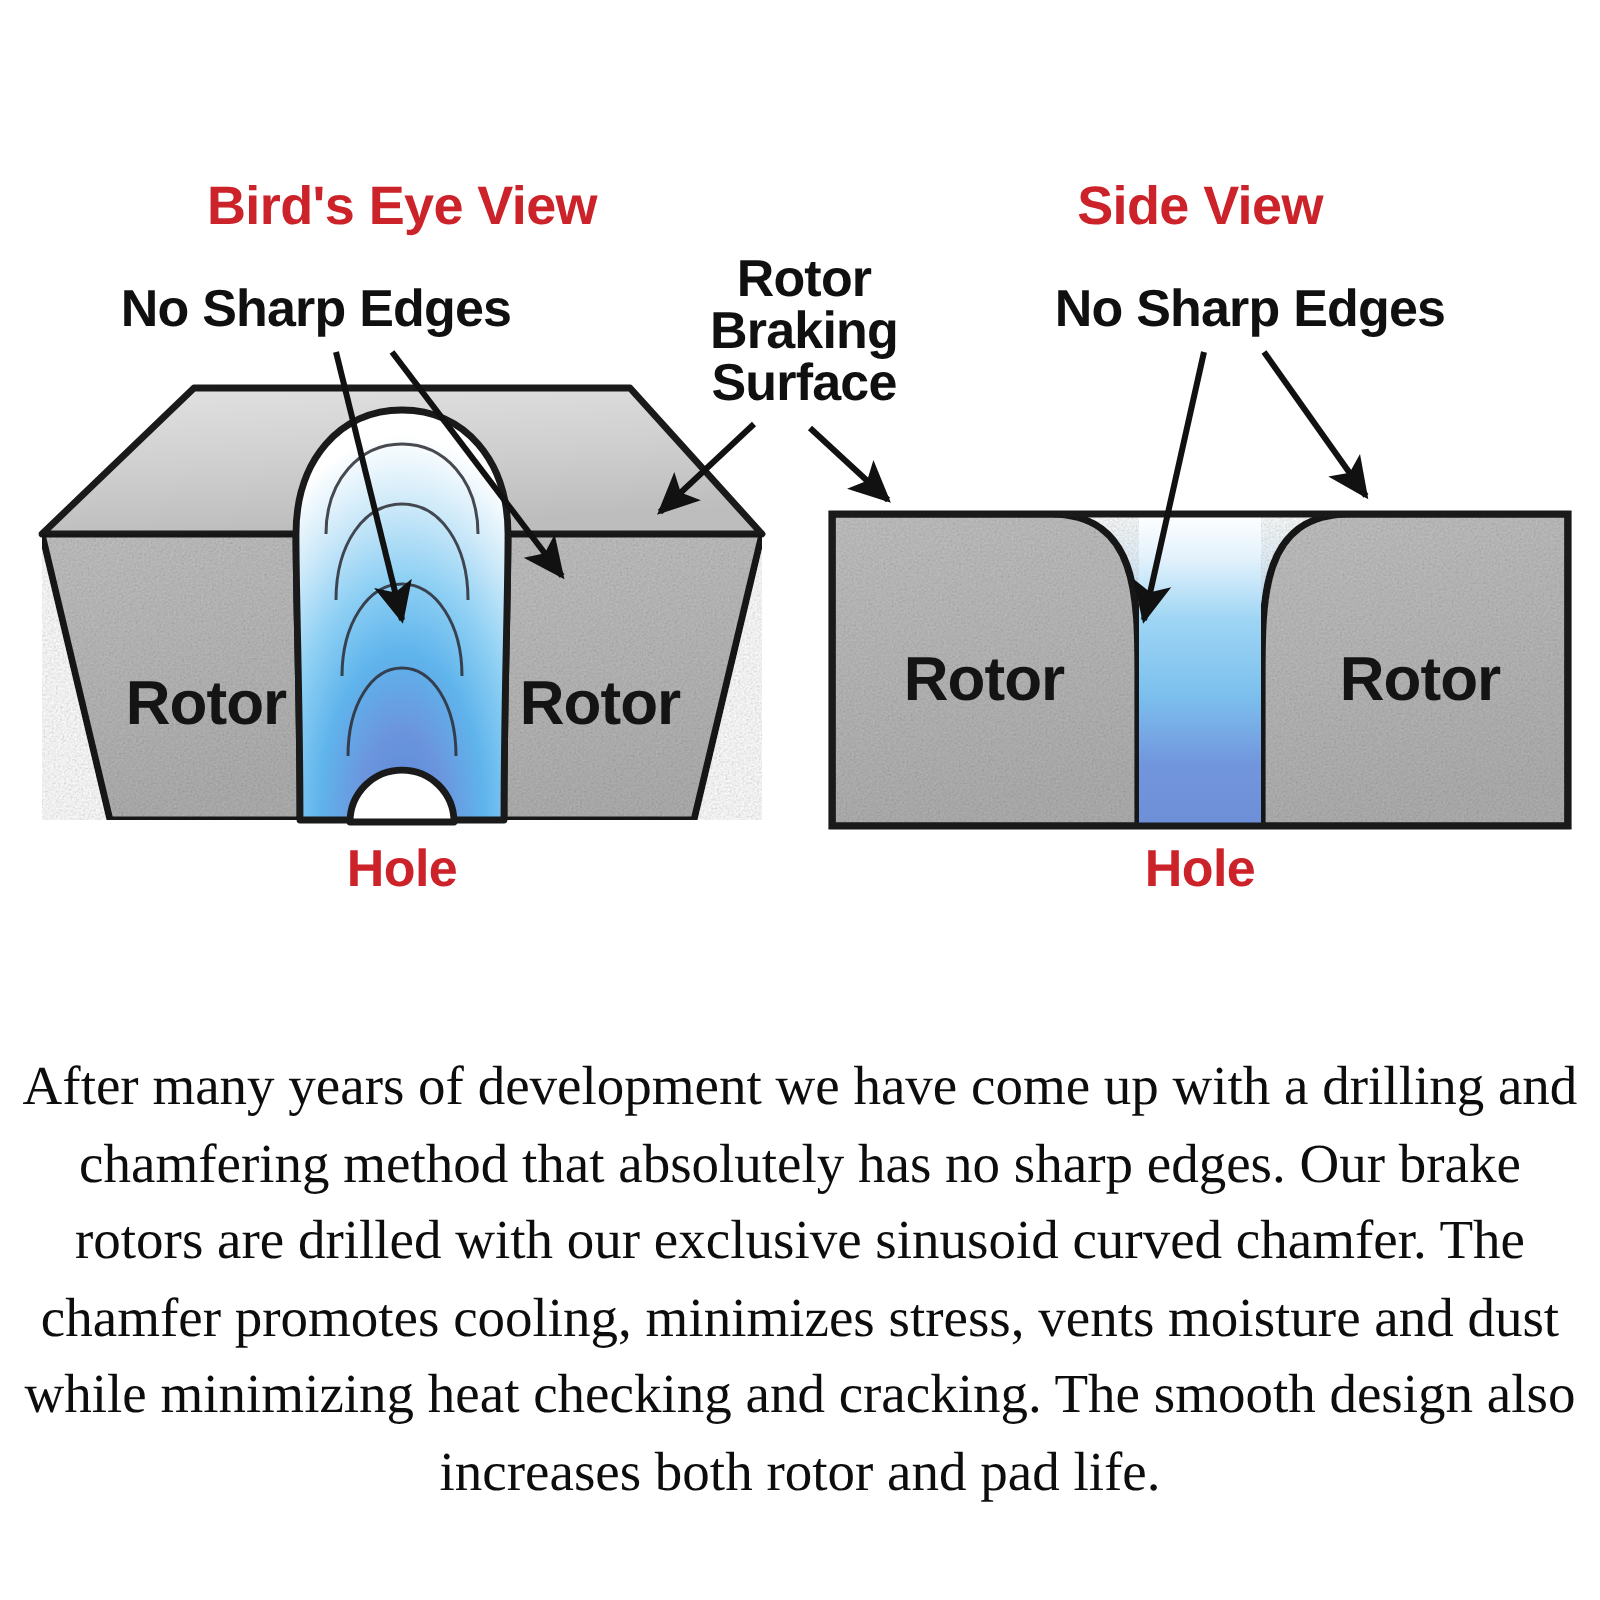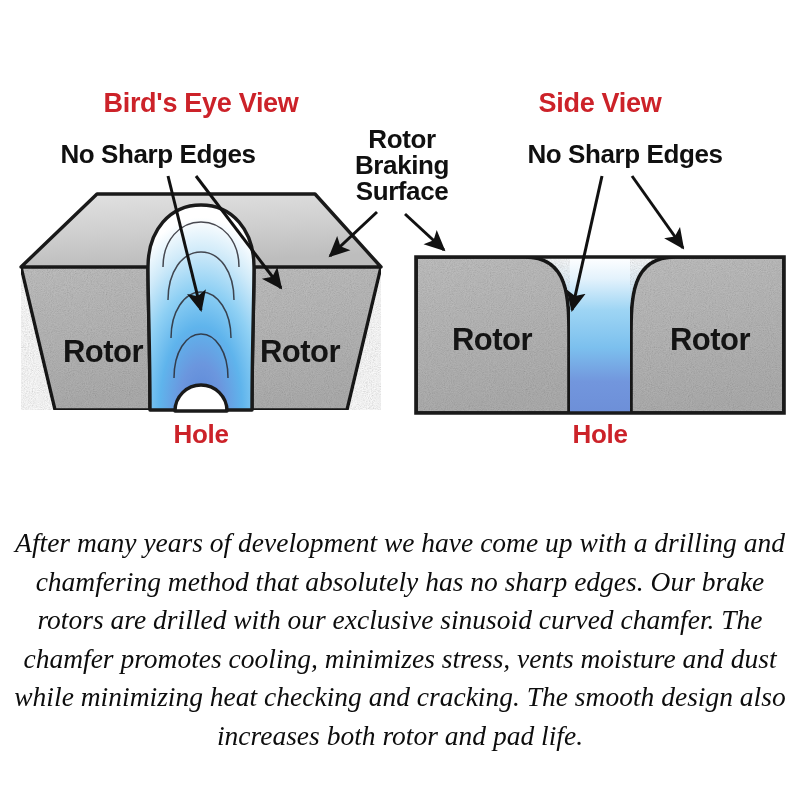--- a/index.html
+++ b/index.html
@@ -55,21 +55,20 @@
   #body-copy {
     position: absolute;
     left: 0;
     top: 524px;
     width: 800px;
     text-align: center;
     font-family: "Liberation Serif", serif;
     font-size: 27.5px;
     line-height: 38.5px;
     color: #0d0d0d;
-    font-style: italic;
   }
   #body-copy p {
     margin: 0;
     padding: 0 8px;
   }
 </style>
 </head>
 <body>
 
 <div id="page">

